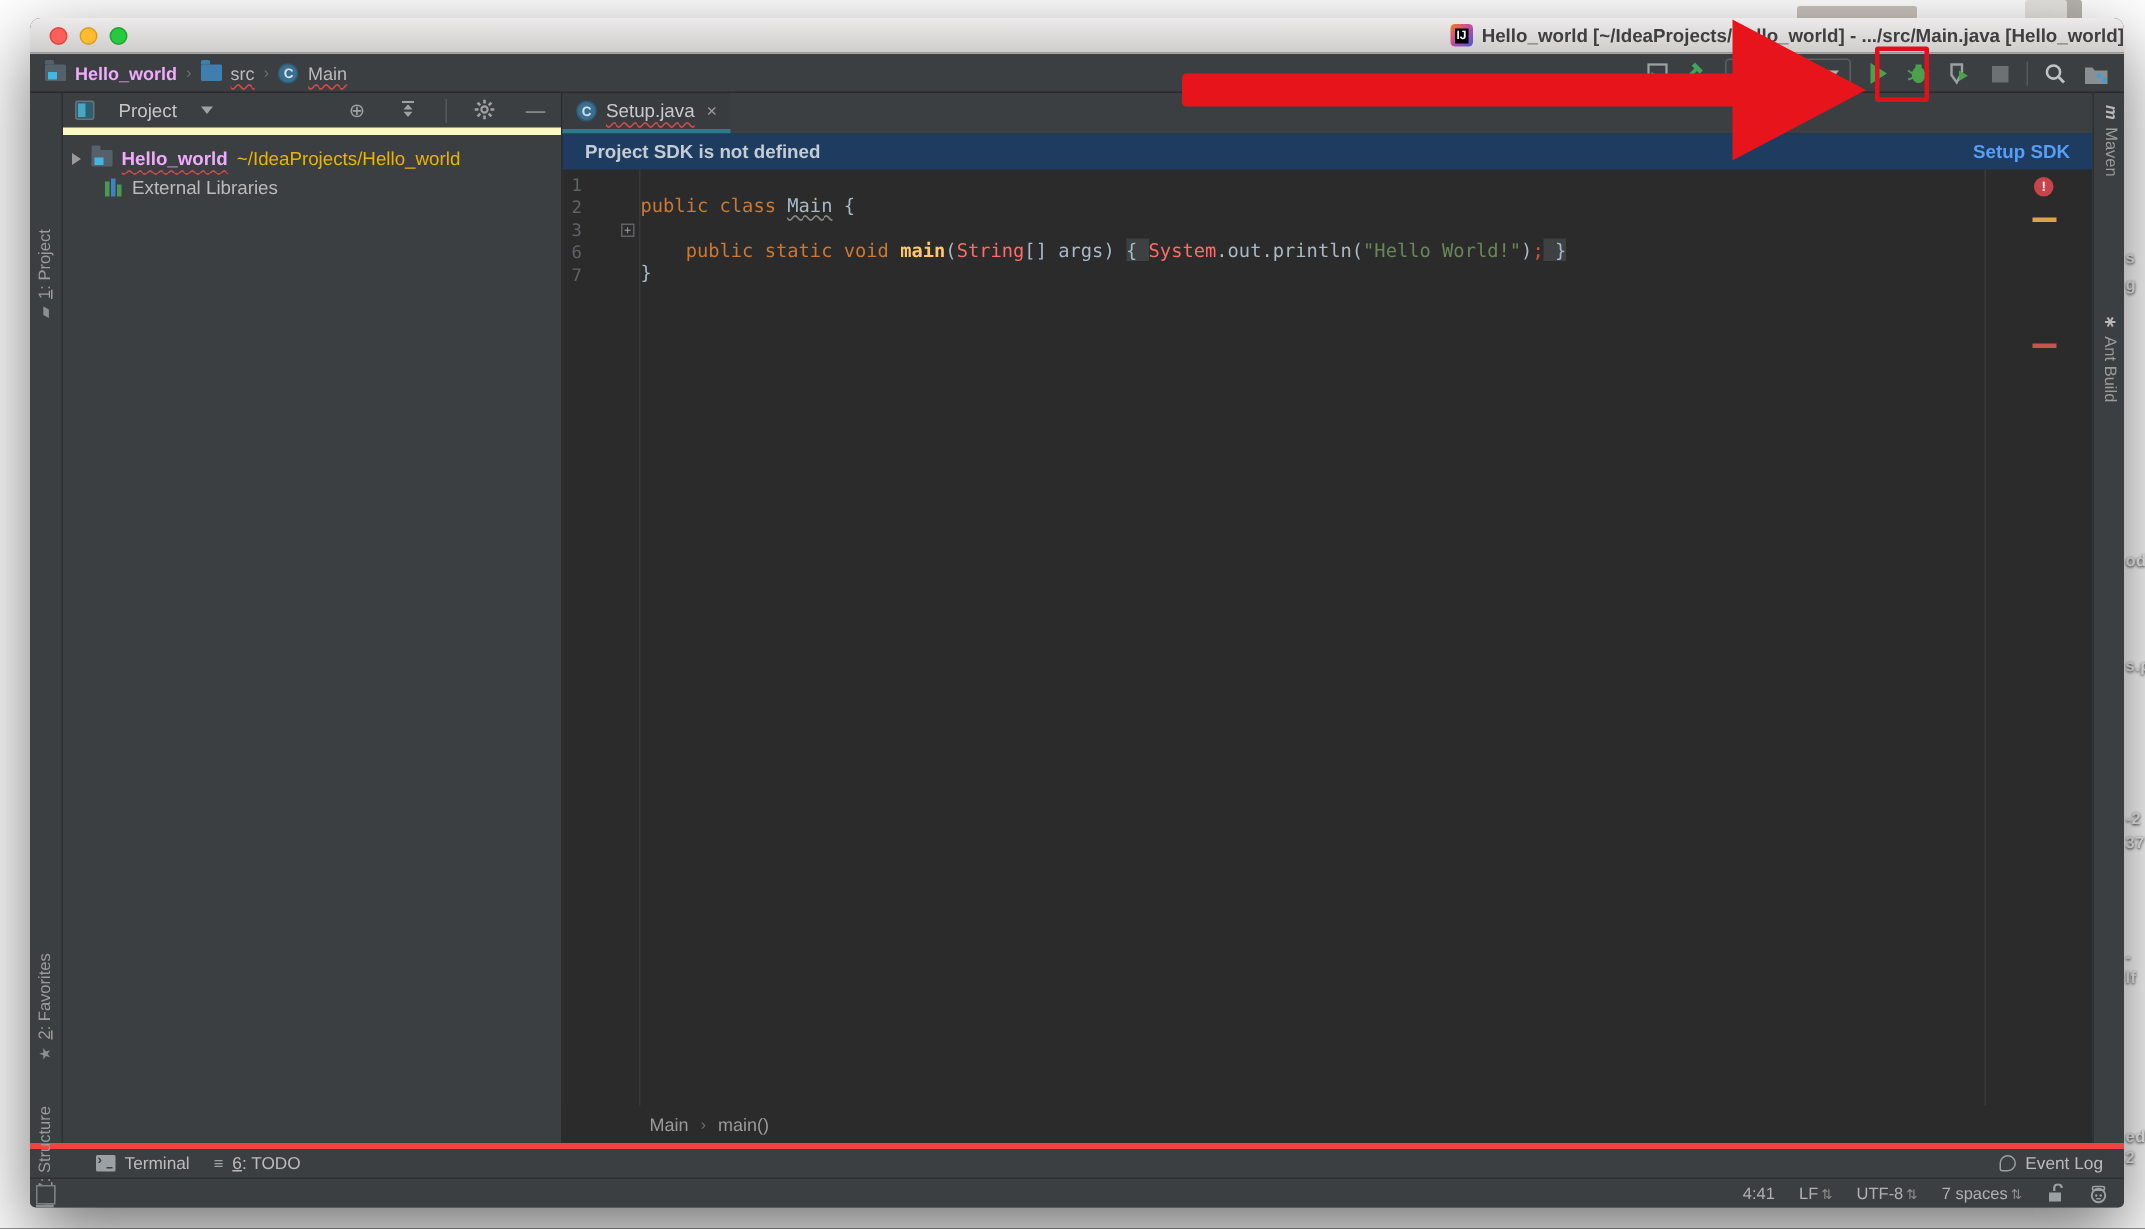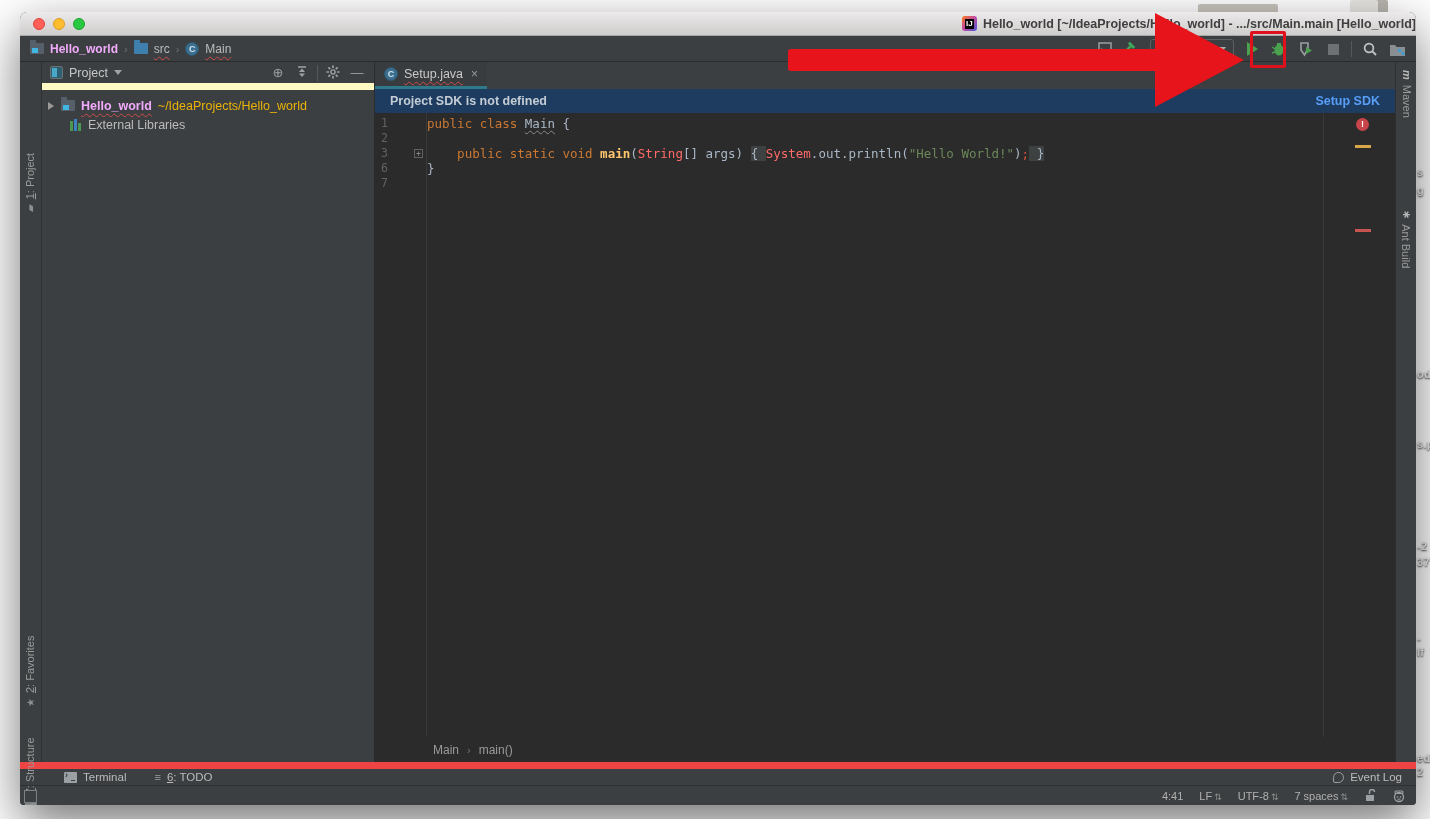--- a/index.html
+++ b/index.html
@@ -73,21 +73,21 @@
             transform:rotate(-90deg); transform-origin:left top; display:flex; align-items:center; gap:5px; }
   .vlabel .glyph { font-size:10px; color:#8a8f93; }
   .u1 { text-decoration:underline; }
   .rstripe { flex:0 0 21px; background:#3c3f41; border-left:1px solid #2e3133; position:relative; }
   .vlabel-r { position:absolute; white-space:nowrap; color:#9b9b9b; font-size:11px;
               transform:rotate(90deg); transform-origin:left top; display:flex; align-items:center; gap:5px; }
   .vlabel-r .glyph { font-style:italic; font-weight:bold; color:#b8b8b8; font-size:11px; }
 
   
   .projpane { flex:0 0 333px; background:#3c3f41; border-right:1px solid #2b2b2b; display:flex; flex-direction:column; font-size:12.5px; }
-  .projhead { height:28px; flex:0 0 28px; display:flex; align-items:center; padding:0 8px; color:#c6c6c6; gap:6px; border-bottom:7px solid #fef9c3; }
+  .projhead { height:28px; flex:0 0 28px; display:flex; align-items:center; padding:0 8px; color:#c6c6c6; gap:16px; border-bottom:5px solid #fef9c3; }
   .projhead .spacer { flex:1; }
   .phicon { color:#9fa2a5; font-size:13px; width:18px; text-align:center; }
   .pane-sq { width:13px; height:13px; background:#2d5f73; border:1px solid #6e7173; border-radius:2px; position:relative; }
   .pane-sq:after{ content:""; position:absolute; left:1px; top:1px; right:5px; bottom:1px; background:#49a6c4; }
   .tree { padding-top:6px; color:#bbbbbb; }
   .tree-row { height:19px; display:flex; align-items:center; gap:6px; padding-left:6px; }
   .chev { width:0; height:0; border-top:4px solid transparent; border-bottom:4px solid transparent; border-left:6px solid #9a9a9a; margin-right:1px; }
   .tree-path { color:#eab308; }
   .libs-icon { display:flex; gap:1px; align-items:flex-end; width:14px; justify-content:center; }
   .libs-icon i { display:block; width:3px; background:#4a9950; }
@@ -105,42 +105,42 @@
   .banner { height:24px; flex:0 0 24px; background:#1d3c5f; display:flex; align-items:center; padding:0 15px;
             color:#c4cdd6; font-size:12.5px; font-weight:bold; }
   .banner .spacer { flex:1; }
   .banner a { color:#589df6; text-decoration:none; font-weight:bold; }
 
   .edbody { flex:1 1 auto; display:flex; position:relative; min-height:0; font-family:"DejaVu Sans Mono","Liberation Mono",monospace; font-size:12.5px; }
   .gutter { flex:0 0 52px; border-right:1px solid #37393b; padding-top:3px; color:#606366; position:relative; }
   .gut-line { height:15px; line-height:15px; padding-left:6px; font-size:11.5px; position:relative; }
   .fold-box { position:absolute; right:3px; top:3px; width:9px; height:9px; border:1px solid #5f6264; background:#2b2b2b;
               color:#9a9a9a; font-size:8px; line-height:7px; text-align:center; }
-  .code { flex:1; padding-top:3px; position:relative; }
+  .code { flex:1; padding-top:16px; position:relative; }
   .code-line { height:15px; line-height:15px; white-space:pre; }
   .tok.kw { color:#cc7832; }
   .tok.method { color:#ffc66d; font-weight:bold; }
   .tok.error { color:#ff6b68; }
   .tok.string { color:#6a8759; }
   .tok.plain { color:#a9b7c6; }
   .tok.semi { color:#d5543c; }
   .tok.folded { background:#3e4142; color:#a9b7c6; }
   .margin-guide { position:absolute; left:896px; top:0; bottom:0; width:1px; background:#393939; }
   .stripe-err-icon { position:absolute; right:26px; top:5px; width:13px; height:13px; border-radius:50%; background:#c7444a;
                      color:#fff; font-size:9px; font-weight:bold; text-align:center; line-height:13px; font-family:"Liberation Sans",sans-serif; }
   .stripe-mark { position:absolute; right:24px; width:16px; height:3px; }
   .mark-yellow { top:32px; background:#d9a64a; }
   .mark-red { top:116px; background:#c75450; }
 
   .edcrumbs { height:25px; flex:0 0 25px; display:flex; align-items:center; gap:8px; padding-left:58px;
               color:#9a9a9a; font-size:12px; background:#2b2b2b; }
 
   
-  .toolbar-bottom { height:23px; flex:0 0 23px; background:#3c3f41; border-top:7px solid #ef4444;
-                    display:flex; align-items:center; font-size:11.5px; color:#bbbbbb; padding:0 14px 0 44px; gap:28px; }
+  .toolbar-bottom { height:23px; flex:0 0 23px; background:#3c3f41; border-top:4px solid #ef4444;
+                    display:flex; align-items:center; font-size:11.5px; color:#bbbbbb; padding:0 14px 0 44px; gap:16px; }
   .tb-item { display:flex; align-items:center; gap:6px; }
   .term-icon { width:13px; height:11px; background:#9aa0a3; border-radius:1px; position:relative; }
   .term-icon:before { content:"›"; position:absolute; left:1px; top:-2px; color:#3c3f41; font-size:9px; font-weight:bold; }
   .term-icon:after { content:""; position:absolute; right:2px; bottom:2px; width:4px; height:1px; background:#3c3f41; }
   .list-icon { color:#9aa0a3; font-size:11px; }
   .spacer { flex:1; }
   .eventlog-icon { width:11px; height:11px; border:1.5px solid #9aa0a3; border-radius:50% 50% 50% 2px; }
 
   .statusbar { height:20px; flex:0 0 20px; background:#3c3f41; border-top:1px solid #2e3133;
                display:flex; align-items:center; font-size:11px; color:#b0b0b0; padding:0 10px 0 6px; gap:16px; }
@@ -183,21 +183,21 @@
   <div class="titlebar">
     <div class="traffic">
       <div class="tl red"></div>
       <div class="tl yellow"></div>
       <div class="tl green"></div>
     </div>
     <div class="title-text">
       <div class="app-icon">
           <span>IJ</span>
         </div>
-      <span>Hello_world [~/IdeaProjects/Hello_world] - .../src/Main.main [Hello_world]</span>
+      <span>Hello_world [~/IdeaProjects/Hello_world] - .../src/Main.java [Hello_world]</span>
     </div>
   </div>
 
   <div class="navbar">
     <div class="crumbs">
       <span class="mini-folder accent"></span>
       <span class="bold-white">Hello_world</span>
       <span class="crumb-sep">›</span>
       <span class="mini-folder blue"></span>
       <span class="wavy-red">src</span>

